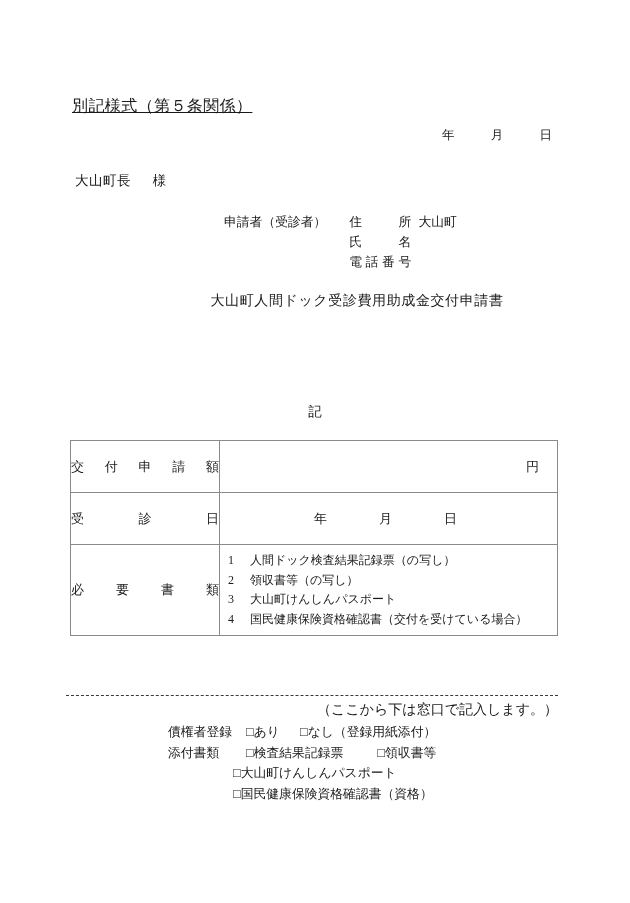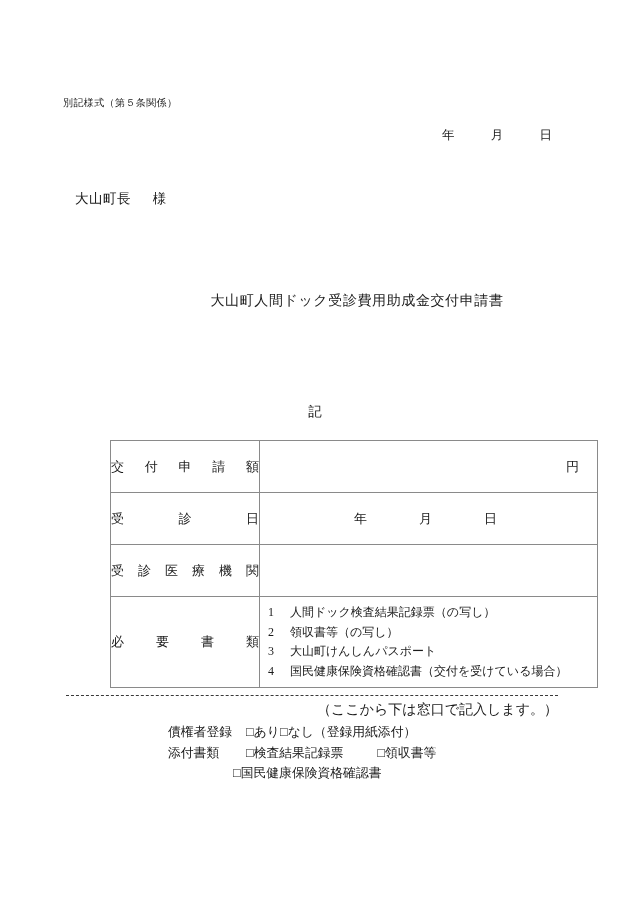--- a/index.html
+++ b/index.html
@@ -16,37 +16,38 @@
     overflow: hidden;
   }
   .page {
     position: absolute;
     inset: 0;
   }
   .abs { position: absolute; }
 
   
   .form-ref {
-    left: 63px;
+    left: 72px;
     top: 96px;
-    font-size: 10px;
+    font-size: 16px;
     letter-spacing: 0.4px;
     white-space: nowrap;
+    text-decoration: underline;
   }
   .date-line {
     left: 442px;
     top: 127px;
     font-size: 12.5px;
     white-space: nowrap;
   }
   .date-line .sp { display: inline-block; width: 30px; }
 
   .addressee {
     left: 75px;
-    top: 190px;
+    top: 172px;
     font-size: 13.5px;
     letter-spacing: 0.5px;
     white-space: nowrap;
   }
   .addressee .gap { display: inline-block; width: 14px; }
 
   
   .applicant {
     left: 224px;
     top: 212px;
@@ -96,21 +97,20 @@
     font-size: 13.5px;
   }
 
   
   .form-table {
     left: 70px;
     top: 440px;
     width: 488px;
     border-collapse: collapse;
     table-layout: fixed;
-    margin-left: 40px;
   }
   .form-table td {
     border: 1px solid #8a8a8a;
     padding: 0;
     vertical-align: middle;
     font-size: 13px;
   }
   .col-label { width: 149px; }
   .cell-label {
     text-align: justify;
@@ -186,21 +186,21 @@
     white-space: nowrap;
   }
   .office-rows .orow { display: block; height: 20.5px; }
   .office-rows .olabel {
     display: inline-block;
     width: 78px;
     margin-left: 13px;
   }
   .office-rows .ohang { display: inline-block; width: 78px; }
   .office-rows .chk { display: inline-block; }
-  .office-rows .chk + .chk { margin-left: 0; }
+  .office-rows .chk + .chk { margin-left: 20px; }
   .office-rows .wide-gap { display: inline-block; width: 34px; }
 </style>
 </head>
 <body>
 
 <div class="page">
 
   <div class="abs form-ref">別記様式（第５条関係）</div>
 
   <div class="abs date-line">
@@ -210,20 +210,37 @@
     <span class="sp"></span>
     <span>日</span>
   </div>
 
   <div class="abs addressee">
     <span>大山町長</span>
     <span class="gap"></span>
     <span>様</span>
   </div>
 
+  <div class="abs applicant">
+    <span class="row">
+      <span class="who">申請者（受診者）</span>
+      <span class="fld">住所</span>
+      <span class="val">大山町</span>
+    </span>
+    <span class="row">
+      <span class="who"></span>
+      <span class="fld">氏名</span>
+      <span class="val"></span>
+    </span>
+    <span class="row">
+      <span class="who"></span>
+      <span class="fld">電話番号</span>
+      <span class="val"></span>
+    </span>
+  </div>
 
   <div class="abs doc-title">大山町人間ドック受診費用助成金交付申請書</div>
 
 
   <div class="abs ki-mark">記</div>
 
   <table class="abs form-table">
     <colgroup>
       <col class="col-label">
       <col>
@@ -240,24 +257,20 @@
       <tr class="r-date">
         <td class="cell-label">受診日</td>
         <td>
           <div class="date-cells">
             <span class="dc-y">年</span>
             <span class="dc-m">月</span>
             <span class="dc-d">日</span>
           </div>
         </td>
       </tr>
-      <tr class="r-inst">
-        <td class="cell-label">受診医療機関</td>
-        <td></td>
-      </tr>
       <tr class="r-docs">
         <td class="cell-label">必要書類</td>
         <td>
           <div class="docs-list">
             <span class="li">
               <span class="num">1</span><span>人間ドック検査結果記録票（の写し）</span>
             </span>
             <span class="li">
               <span class="num">2</span><span>領収書等（の写し）</span>
             </span>
@@ -278,17 +291,20 @@
   <div class="abs office-note">（ここから下は窓口で記入します。）</div>
 
   <div class="abs office-rows">
     <span class="orow">
       <span class="olabel">債権者登録</span><span class="chk">□あり</span><span class="chk">□なし（登録用紙添付）</span>
     </span>
     <span class="orow">
       <span class="olabel">添付書類</span><span class="chk">□検査結果記録票</span><span class="wide-gap"></span><span class="chk">□領収書等</span>
     </span>
     <span class="orow">
-      <span class="ohang"></span><span class="chk">□国民健康保険資格確認書</span>
+      <span class="ohang"></span><span class="chk">□大山町けんしんパスポート</span>
+    </span>
+    <span class="orow">
+      <span class="ohang"></span><span class="chk">□国民健康保険資格確認書（資格）</span>
     </span>
   </div>
 
 </div>
 
 </body></html>

